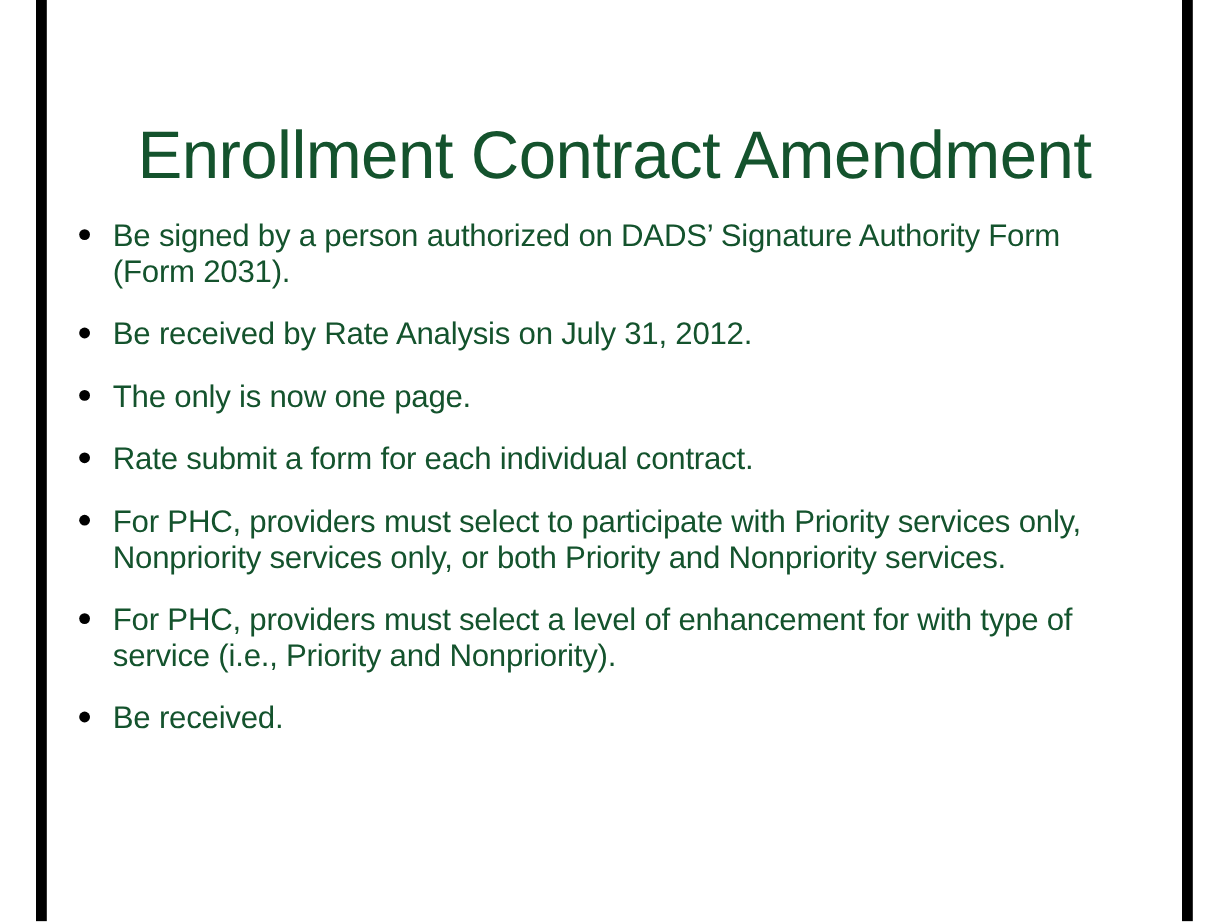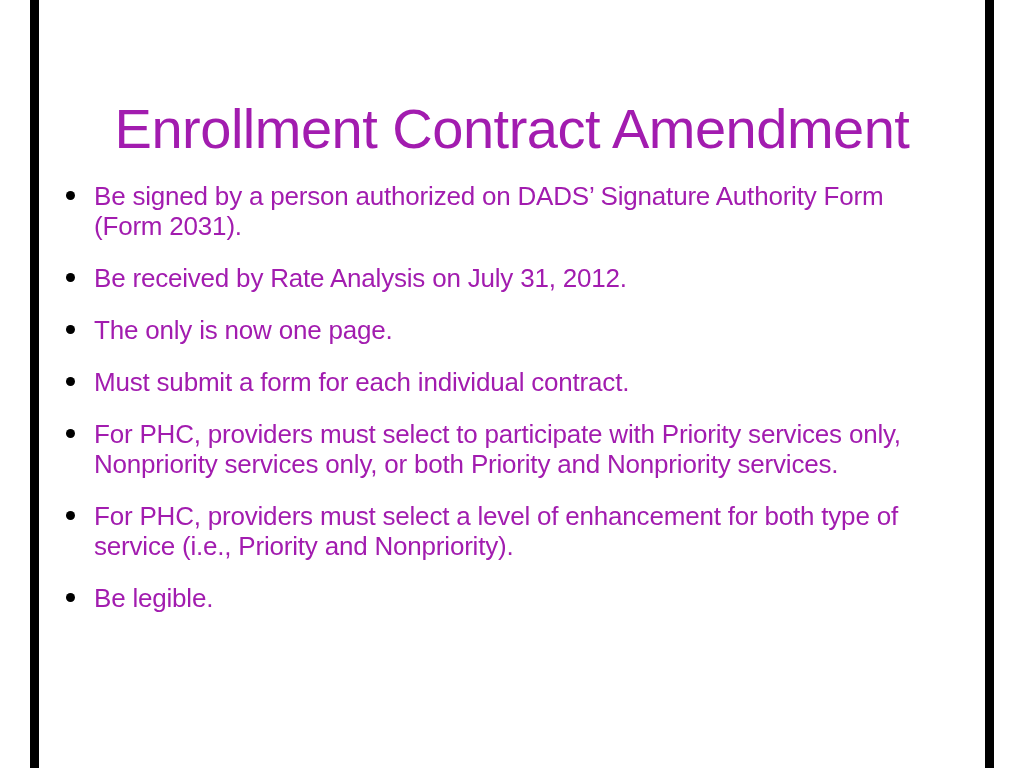--- a/index.html
+++ b/index.html
@@ -7,21 +7,21 @@
     padding: 0;
     background: #ffffff;
   }
   .slide {
     position: relative;
     width: 1024px;
     height: 768px;
     background: #ffffff;
     overflow: hidden;
     font-family: "Liberation Sans", sans-serif;
-    color: #a21caf;
+    color: #14532d;
   }
   .edge-bar {
     position: absolute;
     top: 0;
     bottom: 0;
     width: 9px;
     background: #000000;
   }
   .edge-bar.left  { left: 30px; }
   .edge-bar.right { left: 985px; }
@@ -85,29 +85,29 @@
     <li>
       <span class="bullet-dot"></span>
       <span>Be received by Rate Analysis on July 31, 2012.</span>
     </li>
     <li>
       <span class="bullet-dot"></span>
       <span>The only is now one page.</span>
     </li>
     <li>
       <span class="bullet-dot"></span>
-      <span>Must submit a form for each individual contract.</span>
+      <span>Rate submit a form for each individual contract.</span>
     </li>
     <li>
       <span class="bullet-dot"></span>
       <span>For PHC, providers must select to participate with Priority services only, Nonpriority services only, or both Priority and Nonpriority services.</span>
     </li>
     <li>
       <span class="bullet-dot"></span>
-      <span>For PHC, providers must select a level of enhancement for both type of service (i.e., Priority and Nonpriority).</span>
+      <span>For PHC, providers must select a level of enhancement for with type of service (i.e., Priority and Nonpriority).</span>
     </li>
     <li>
       <span class="bullet-dot"></span>
-      <span>Be legible.</span>
+      <span>Be received.</span>
     </li>
   </ul>
 
 </div>
 
 </body></html>

